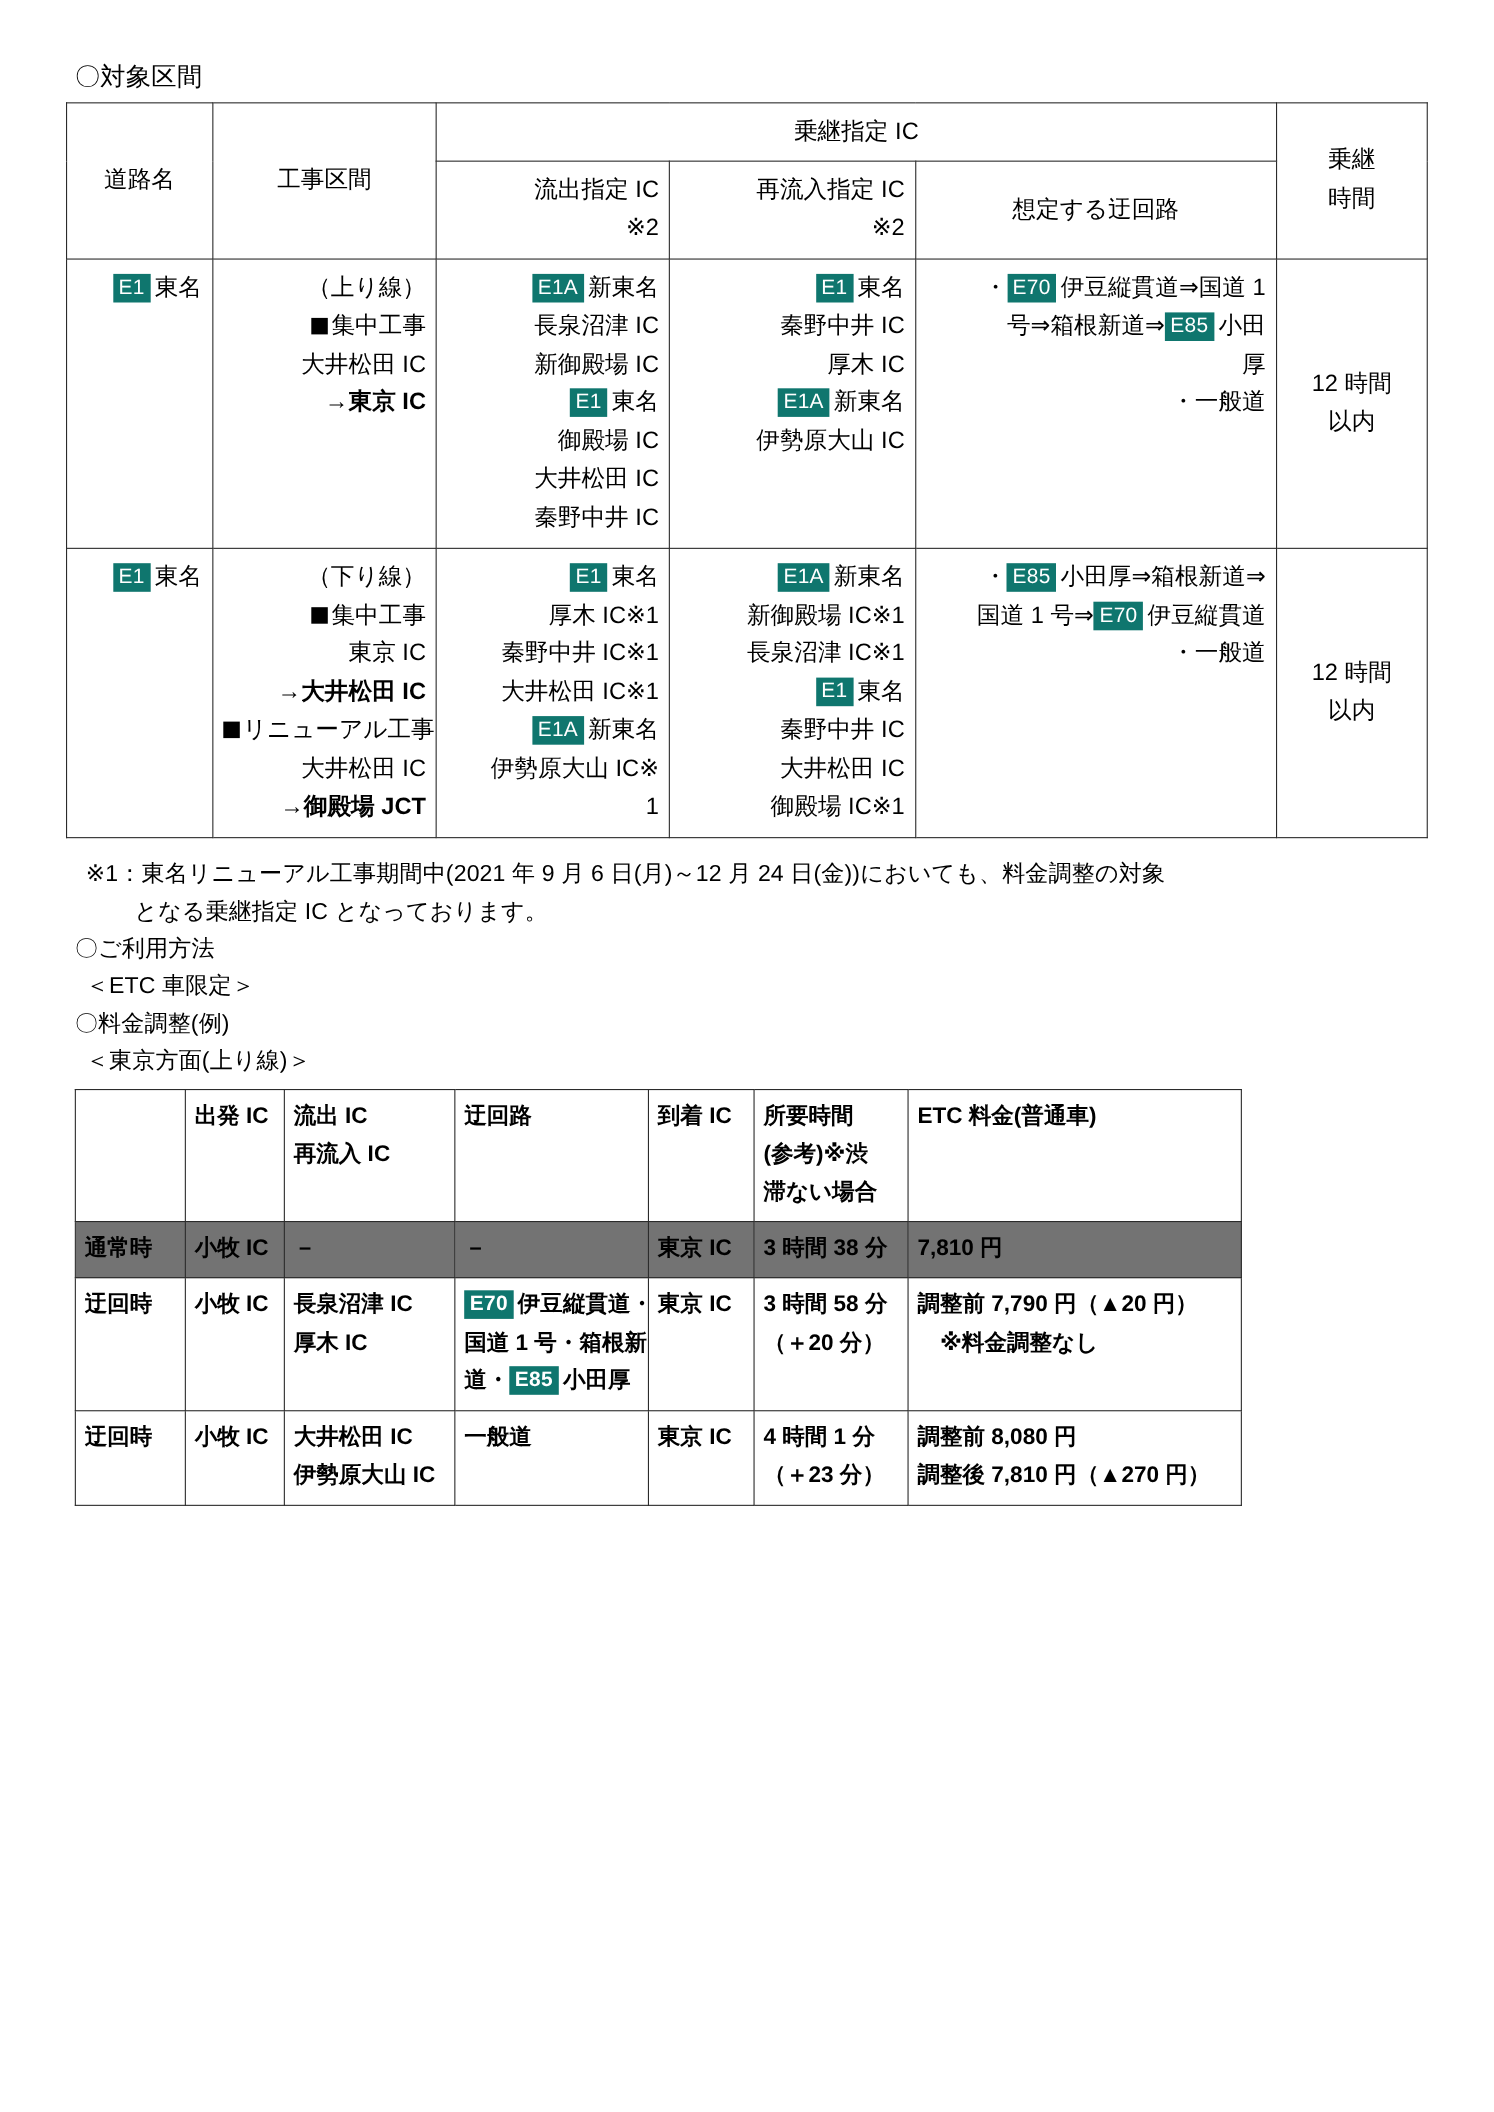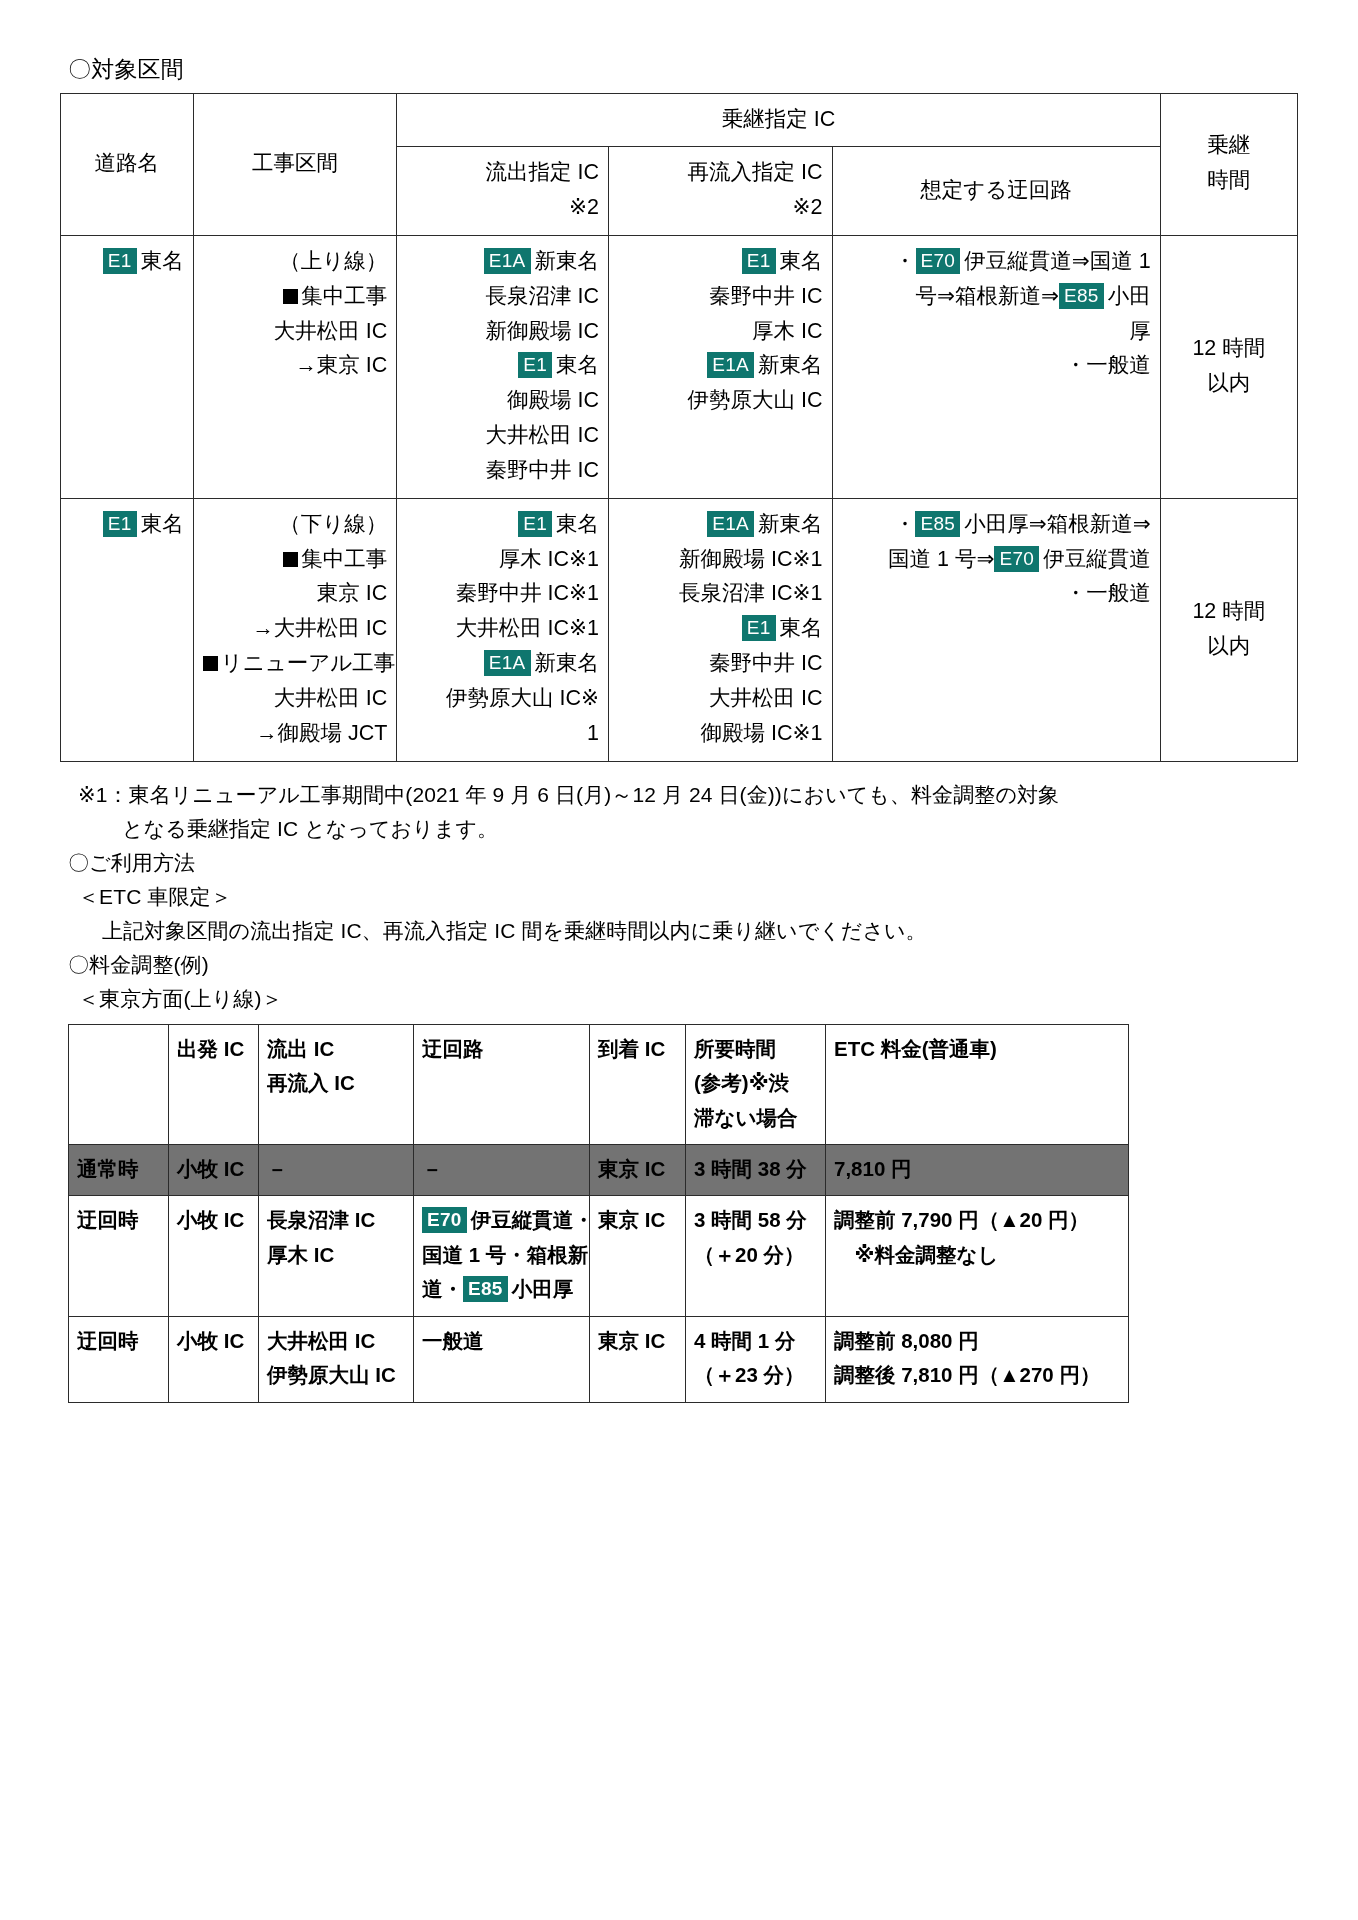--- a/index.html
+++ b/index.html
@@ -57,21 +57,21 @@
     font-weight: normal;
     text-align: right;
   }
   table.main th.ctr, table.main td.ctr {
     text-align: center;
     vertical-align: middle;
   }
   .hdr-pad { padding-top: 22px; padding-bottom: 22px; }
 
   .cellline { display: block; white-space: nowrap; }
-  .cellline.sub { margin-left: 30px; }
+  .cellline.sub { margin-left: 30px; font-weight: bold; }
 
   
   .badge {
     display: inline-block;
     background: #0f766e;
     color: #ffffff;
     font-size: 19px;
     line-height: 1;
     padding: 3px 5px 4px 5px;
     margin-right: 4px;
@@ -227,21 +227,20 @@
       </tbody>
   </table>
 
   <div style="margin-top:16px;">
     <div class="body-line indent1">※1：東名リニューアル工事期間中(2021 年 9 月 6 日(月)～12 月 24 日(金))においても、料金調整の対象</div>
     <div class="body-line indent2">となる乗継指定 IC となっております。</div>
   </div>
 
   <div class="body-line" style="margin-left:8px;">〇ご利用方法</div>
   <div class="body-line indent1">＜ETC 車限定＞</div>
-  <div class="body-line indent3">上記対象区間の流出指定 IC、再流入指定 IC 間を乗継時間以内に乗り継いでください。</div>
 
   <div class="body-line" style="margin-left:8px;">〇料金調整(例)</div>
   <div class="body-line indent1" style="margin-bottom:8px;">＜東京方面(上り線)＞</div>
 
   <table class="fare">
     <colgroup>
       <col style="width:100px">
       <col style="width:90px">
       <col style="width:155px">
       <col style="width:176px">

